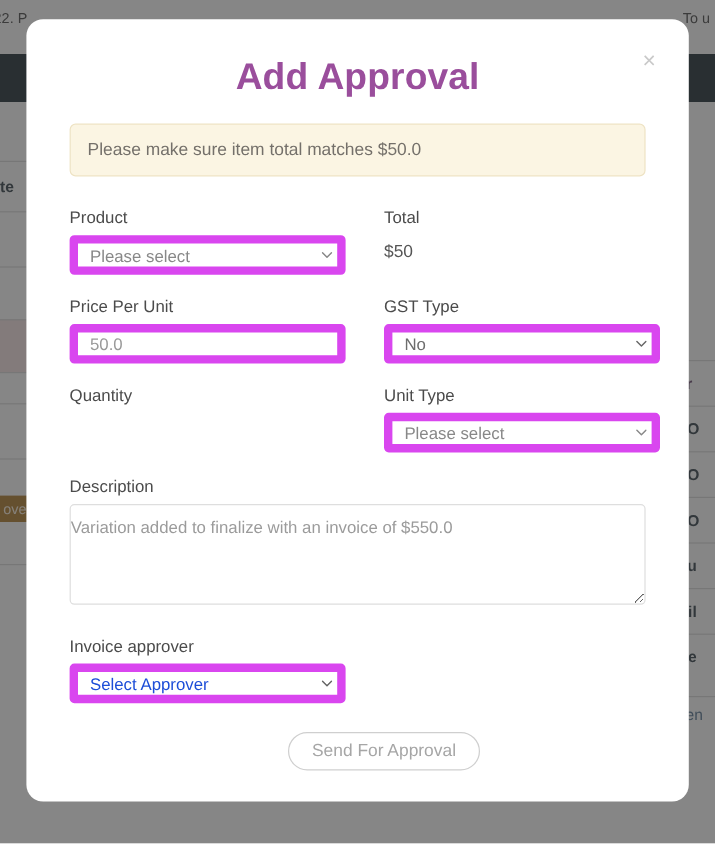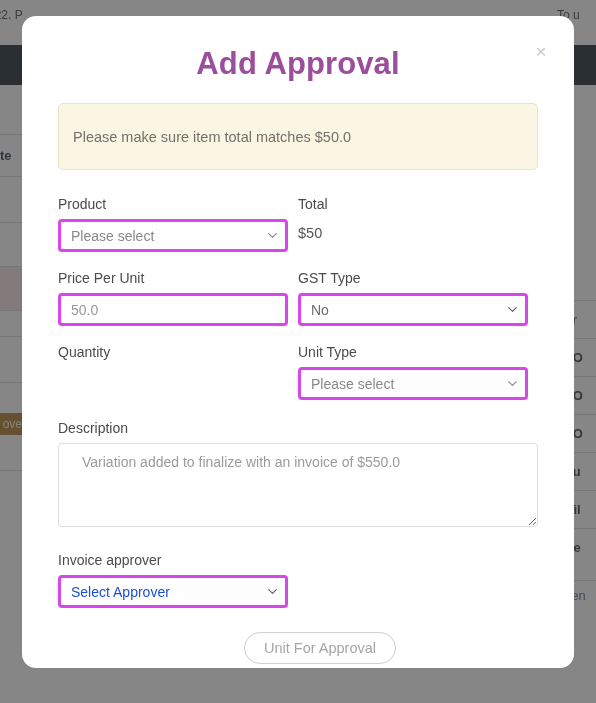--- a/index.html
+++ b/index.html
@@ -26,21 +26,21 @@
     position: absolute;
     top: 8px;
     left: 0;
     right: 0;
     height: 18px;
     font-size: 12px;
     color: #3a3a3a;
     white-space: nowrap;
   }
   .bg-topline .left  { position: absolute; left: -12px; top: 0; }
-  .bg-topline .right { position: absolute; left: 557px; top: 0; }
+  .bg-topline .right { position: absolute; left: 569px; top: 0; }
   .bg-navbar {
     position: absolute;
     top: 45px;
     left: 0;
     right: 0;
     height: 40px;
     background: #0d1c22;
   }
   .bg-left-col {
     position: absolute;
@@ -144,39 +144,39 @@
     color: #9a4e9c;
     letter-spacing: 0.1px;
   }
 
   
   #alert-box {
     margin: 21px 36px 0 36px;
     background: #fbf5e3;
     border: 1px solid #eee3c4;
     border-radius: 5px;
-    height: 67px;
+    height: 44px;
     display: flex;
     align-items: center;
     padding: 0 14px;
     box-sizing: border-box;
   }
   #alert-text {
     font-size: 14.5px;
     color: #74706a;
   }
 
   
   #form-area {
     padding: 0 36px;
     margin-top: 26px;
   }
   .row2 {
     display: flex;
-    gap: 10px;
+    gap: 32px;
   }
   .col {
     width: 230px;
     flex: 0 0 230px;
   }
   .field { margin-bottom: 18px; }
   .flabel {
     display: block;
     font-size: 14px;
     color: #4b4b4b;
@@ -184,21 +184,21 @@
   }
   .static-val {
     font-size: 14.5px;
     color: #555;
     padding-top: 3px;
     margin-top: 10px;
   }
   .ctrl {
     width: 100%;
     height: 33px;
-    border: 3px solid #d946ef;
+    border: 7px solid #d946ef;
     border-radius: 4px;
     background: #ffffff;
     font-size: 14px;
     color: #9a9a9a;
     padding: 0 10px;
     box-sizing: border-box;
     font-family: "Liberation Sans", sans-serif;
     outline: none;
   }
   select.ctrl {
@@ -223,21 +223,21 @@
   
   #desc-field { margin-top: 2px; }
   #desc-ta {
     width: 100%;
     height: 84px;
     border: 1px solid #dedede;
     border-radius: 4px;
     background: #fff;
     font-size: 14px;
     color: #9b9b9b;
-    padding: 9px 23px;
+    padding: 9px 0;
     box-sizing: border-box;
     font-family: "Liberation Sans", sans-serif;
     resize: vertical;
     outline: none;
     line-height: 1.35;
   }
 
   
   #approver-field { margin-top: 21px; }
   #approver-wrap { width: 230px; }
@@ -392,17 +392,17 @@
         </select>
         <span class="chev">
           <svg width="9" height="9" viewBox="0 0 12 12">
               <path d="M1 3.5 L6 8.5 L11 3.5" stroke="#666" stroke-width="1.6" fill="none" stroke-linecap="round" stroke-linejoin="round"></path>
             </svg>
         </span>
       </div>
     </div>
 
     <div id="submit-row">
-      <button id="send-btn">Unit For Approval</button>
+      <button id="send-btn">Send For Approval</button>
     </div>
 
   </div>
 </div>
 
 </body></html>

